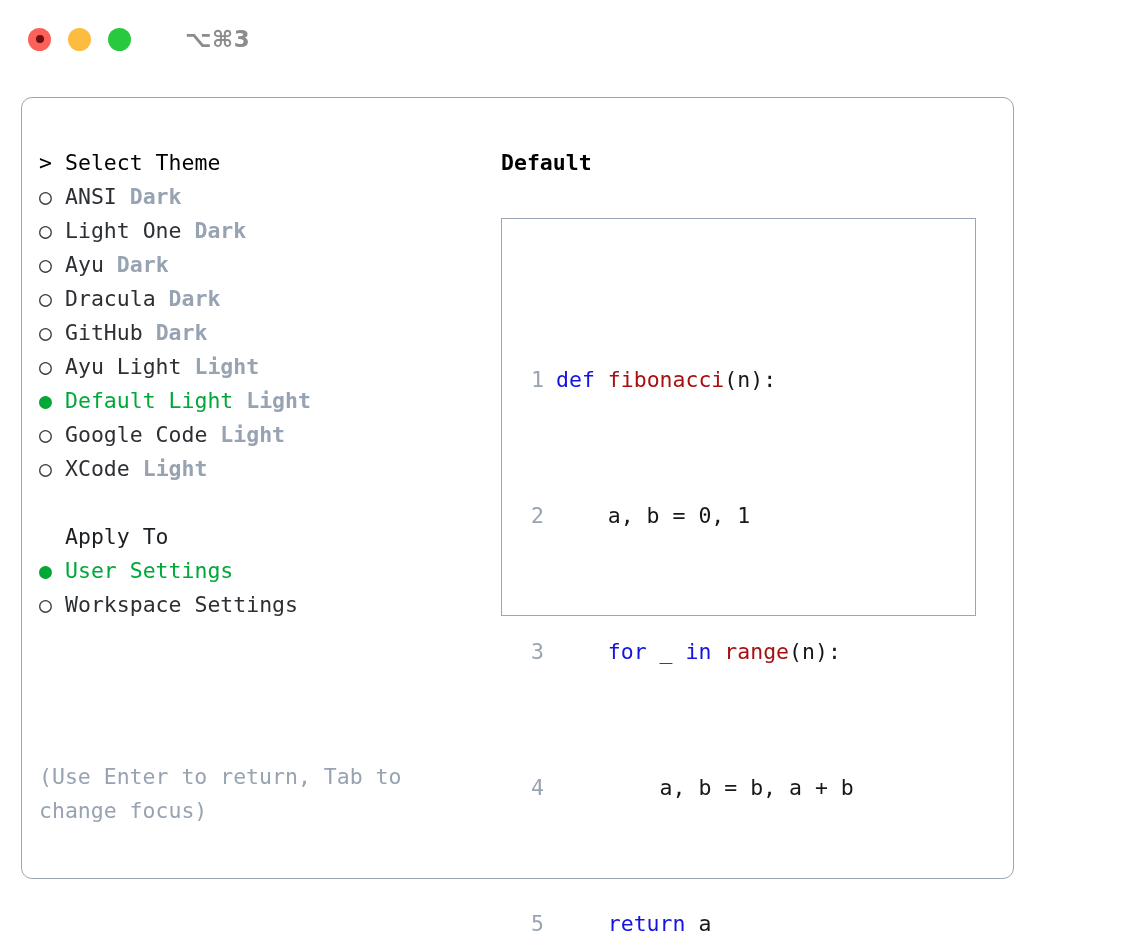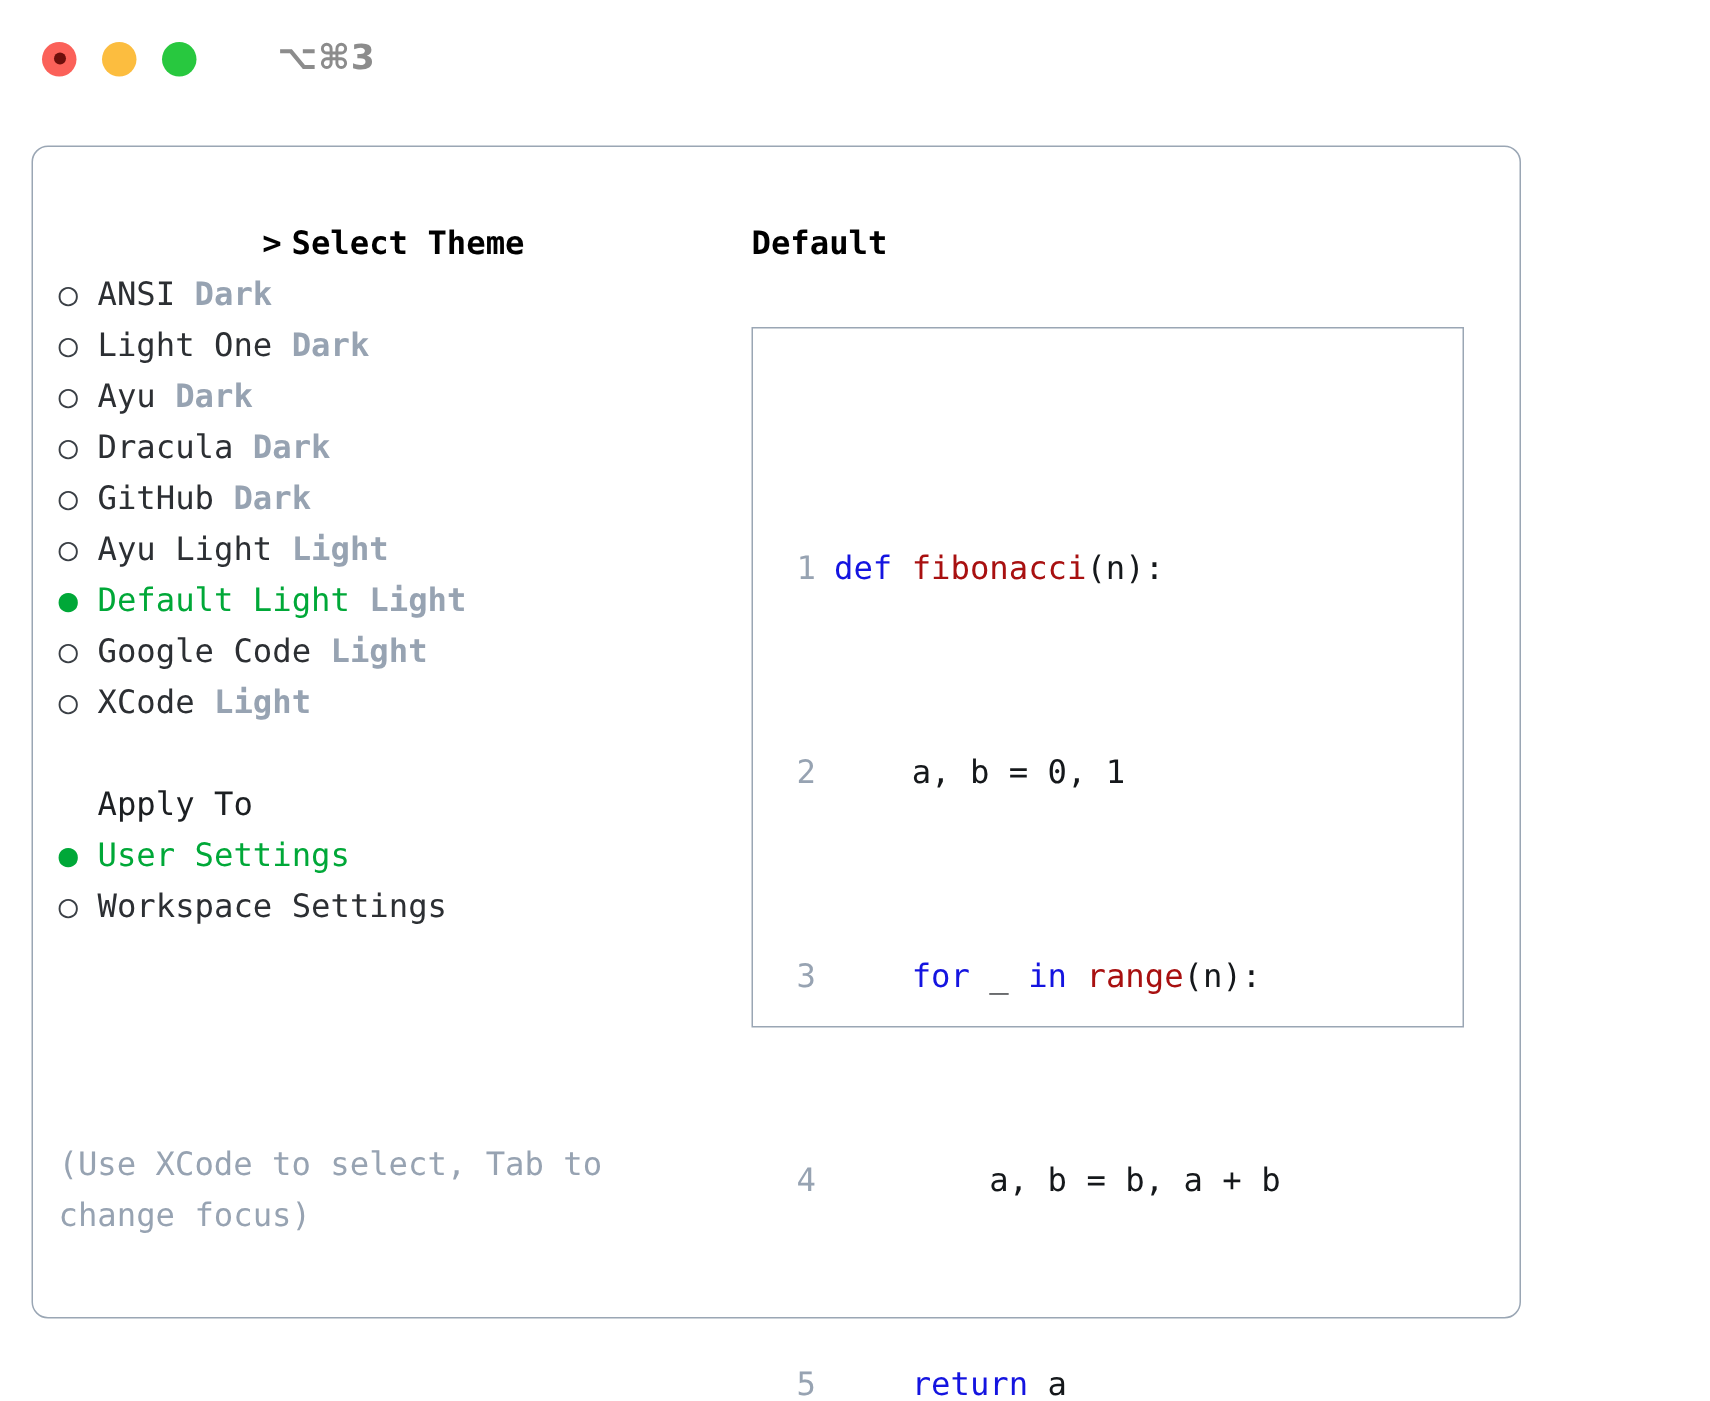--- a/index.html
+++ b/index.html
@@ -102,23 +102,22 @@
     font-size: 21.5px;
     white-space: nowrap;
     color: #2c2f33;
   }
   .row .marker {
     display: inline-block;
     width: 26px;
     color: #3a3f45;
   }
   .row.header {
-    font-weight: 700;
+    font-weight: 400;
     color: #000000;
-    text-align: center;
   }
   .row.header .marker { color: #000000; }
   .row.section-header .marker { color: transparent; }
   .row.section-header { color: #1c1f22; }
 
   .row.selected { color: #00a838; }
   .row.selected .marker { color: #00a838; }
 
   .suffix {
     color: #97a3b2;
@@ -147,21 +146,21 @@
   }
   .preview-title {
     font-size: 21.5px;
     line-height: 34px;
     font-weight: 700;
     color: #000000;
     margin-bottom: 38px;
   }
   .preview-box {
     width: 475px;
-    height: 467px;
+    height: 398px;
     box-sizing: border-box;
     border: 1.5px solid #9aa6b4;
     background: #ffffff;
     position: relative;
     padding-left: 11px;
   }
   .code {
     position: absolute;
     left: 16px;
     top: 42px;
@@ -242,21 +241,21 @@
           </div>
           <div class="row selected">
             <span class="marker">●</span><span>User Settings</span>
           </div>
           <div class="row">
             <span class="marker">○</span><span>Workspace Settings</span>
           </div>
         </div>
       </div>
 
-      <div class="hint">(Use XCode to select, Tab to change focus)</div>
+      <div class="hint">(Use Enter to return, Tab to change focus)</div>
 
       <div class="right-col">
         <div class="preview-title">Default</div>
 
         <div class="preview-box">
           <div class="code">
 
             <div class="code-line"><span class="lnum">1</span><span class="kw">def</span><span class="plain"> </span><span class="fn">fibonacci</span><span class="plain">(n):</span></div>
 
             <div class="code-line"><span class="lnum">2</span><span class="plain">    a, b = 0, 1</span></div>

